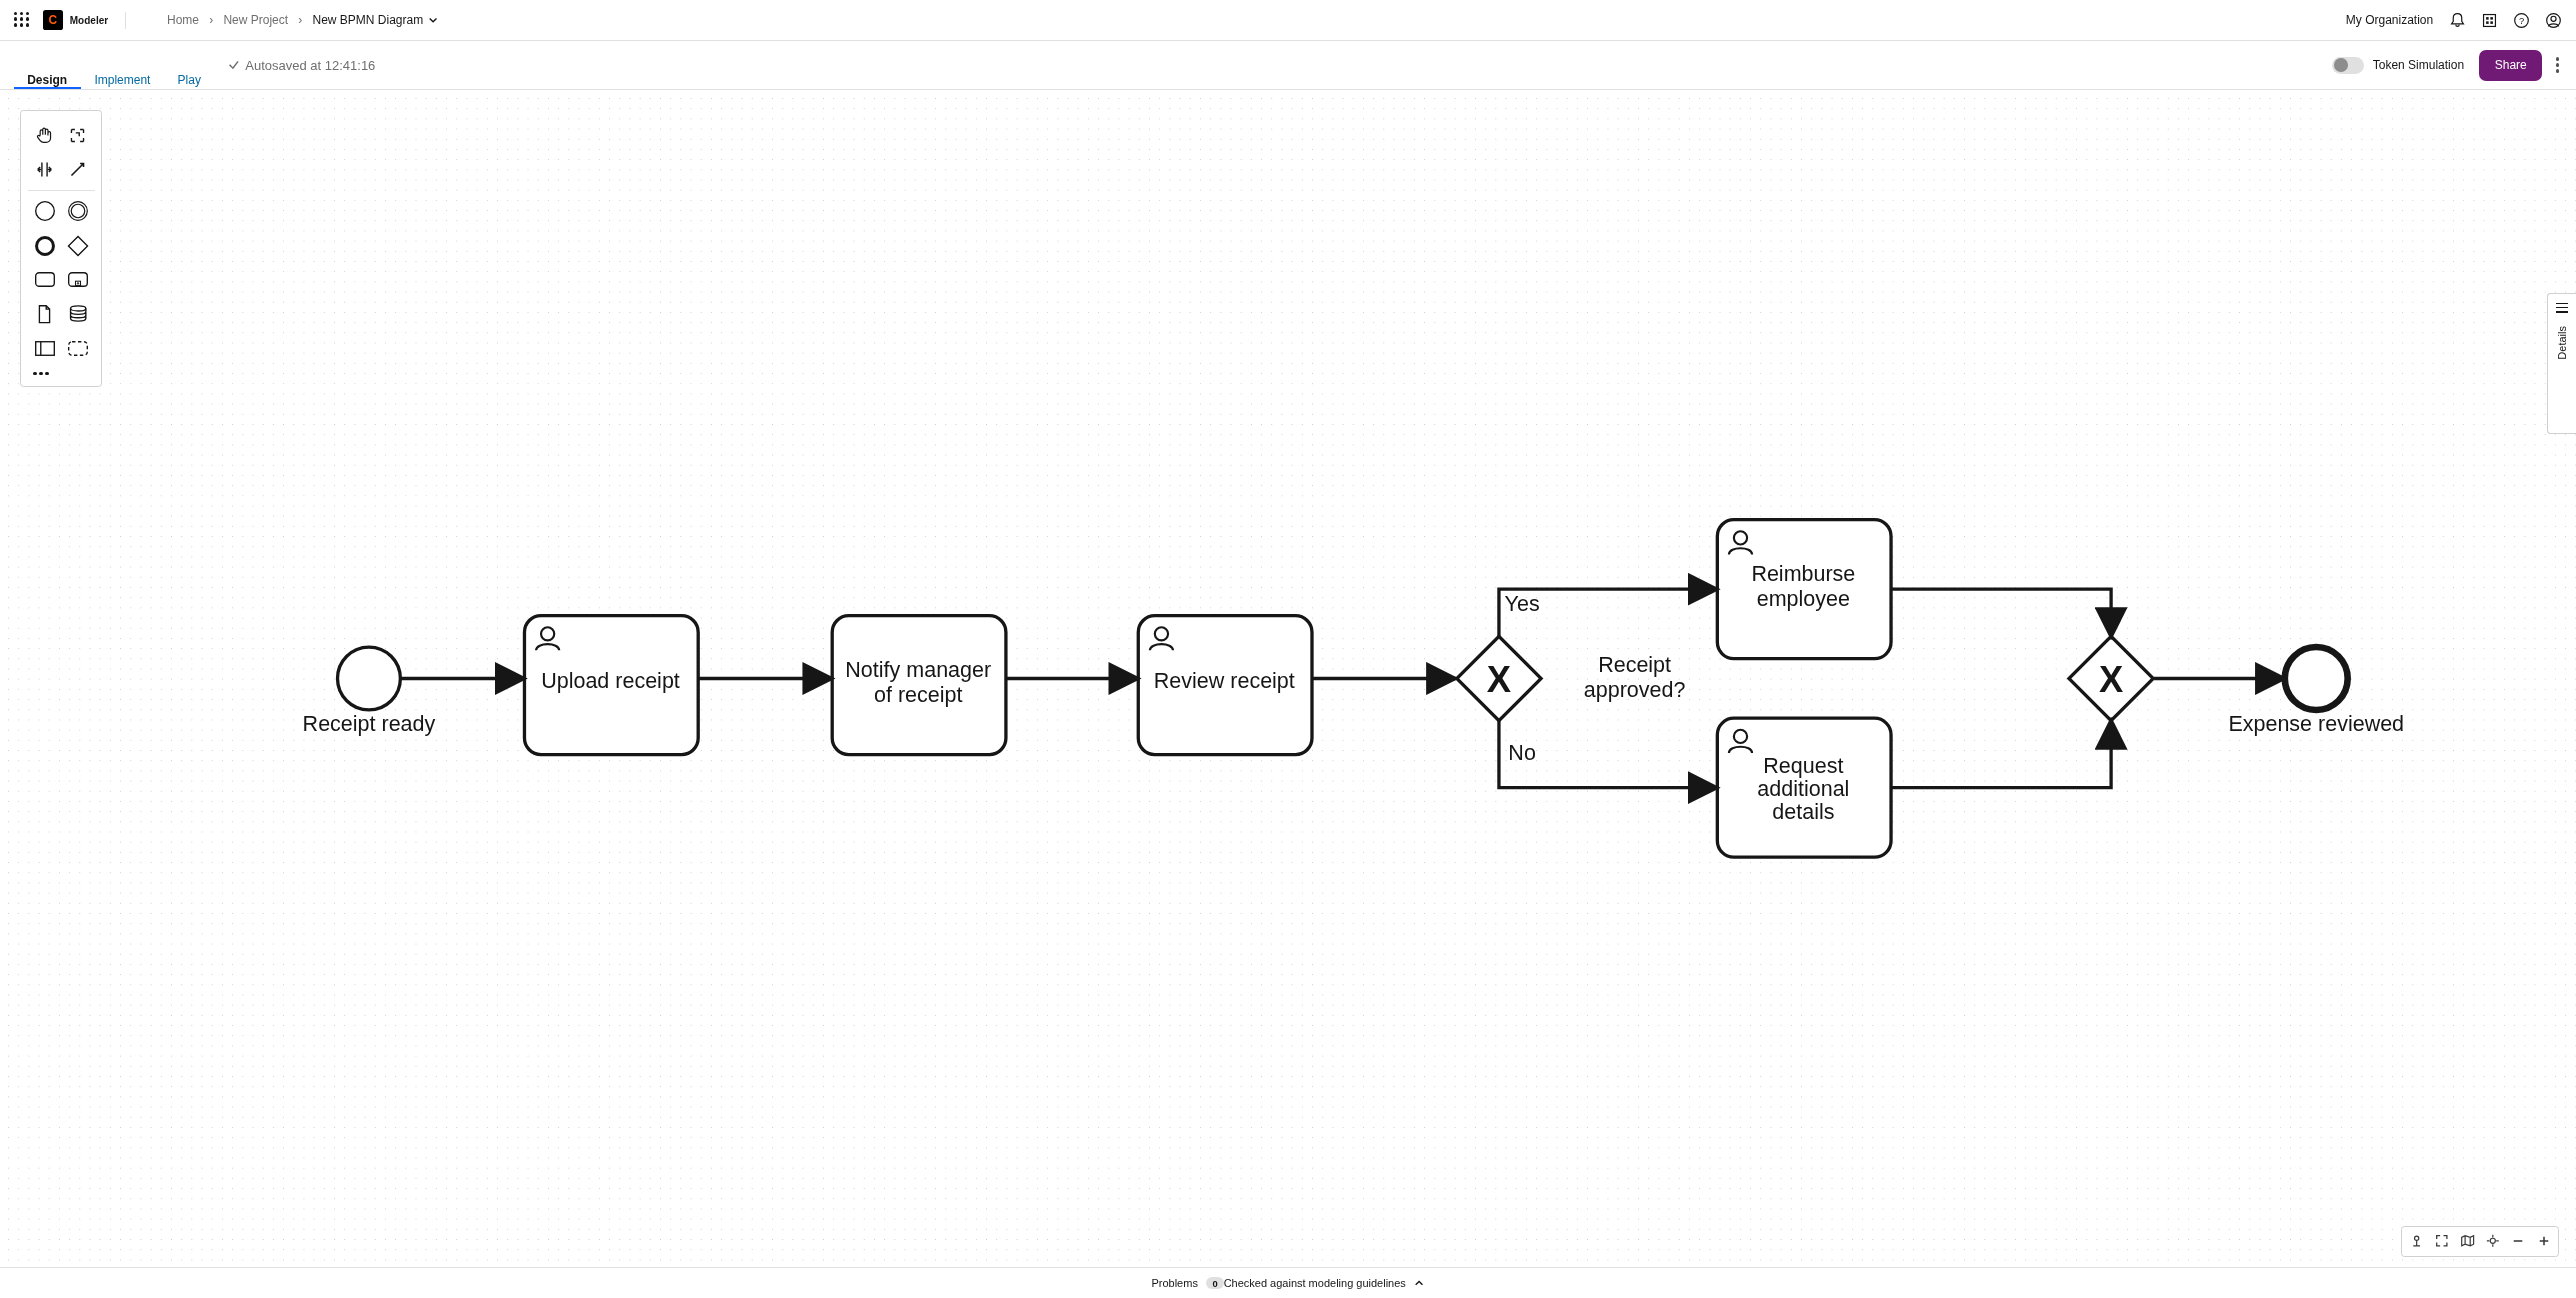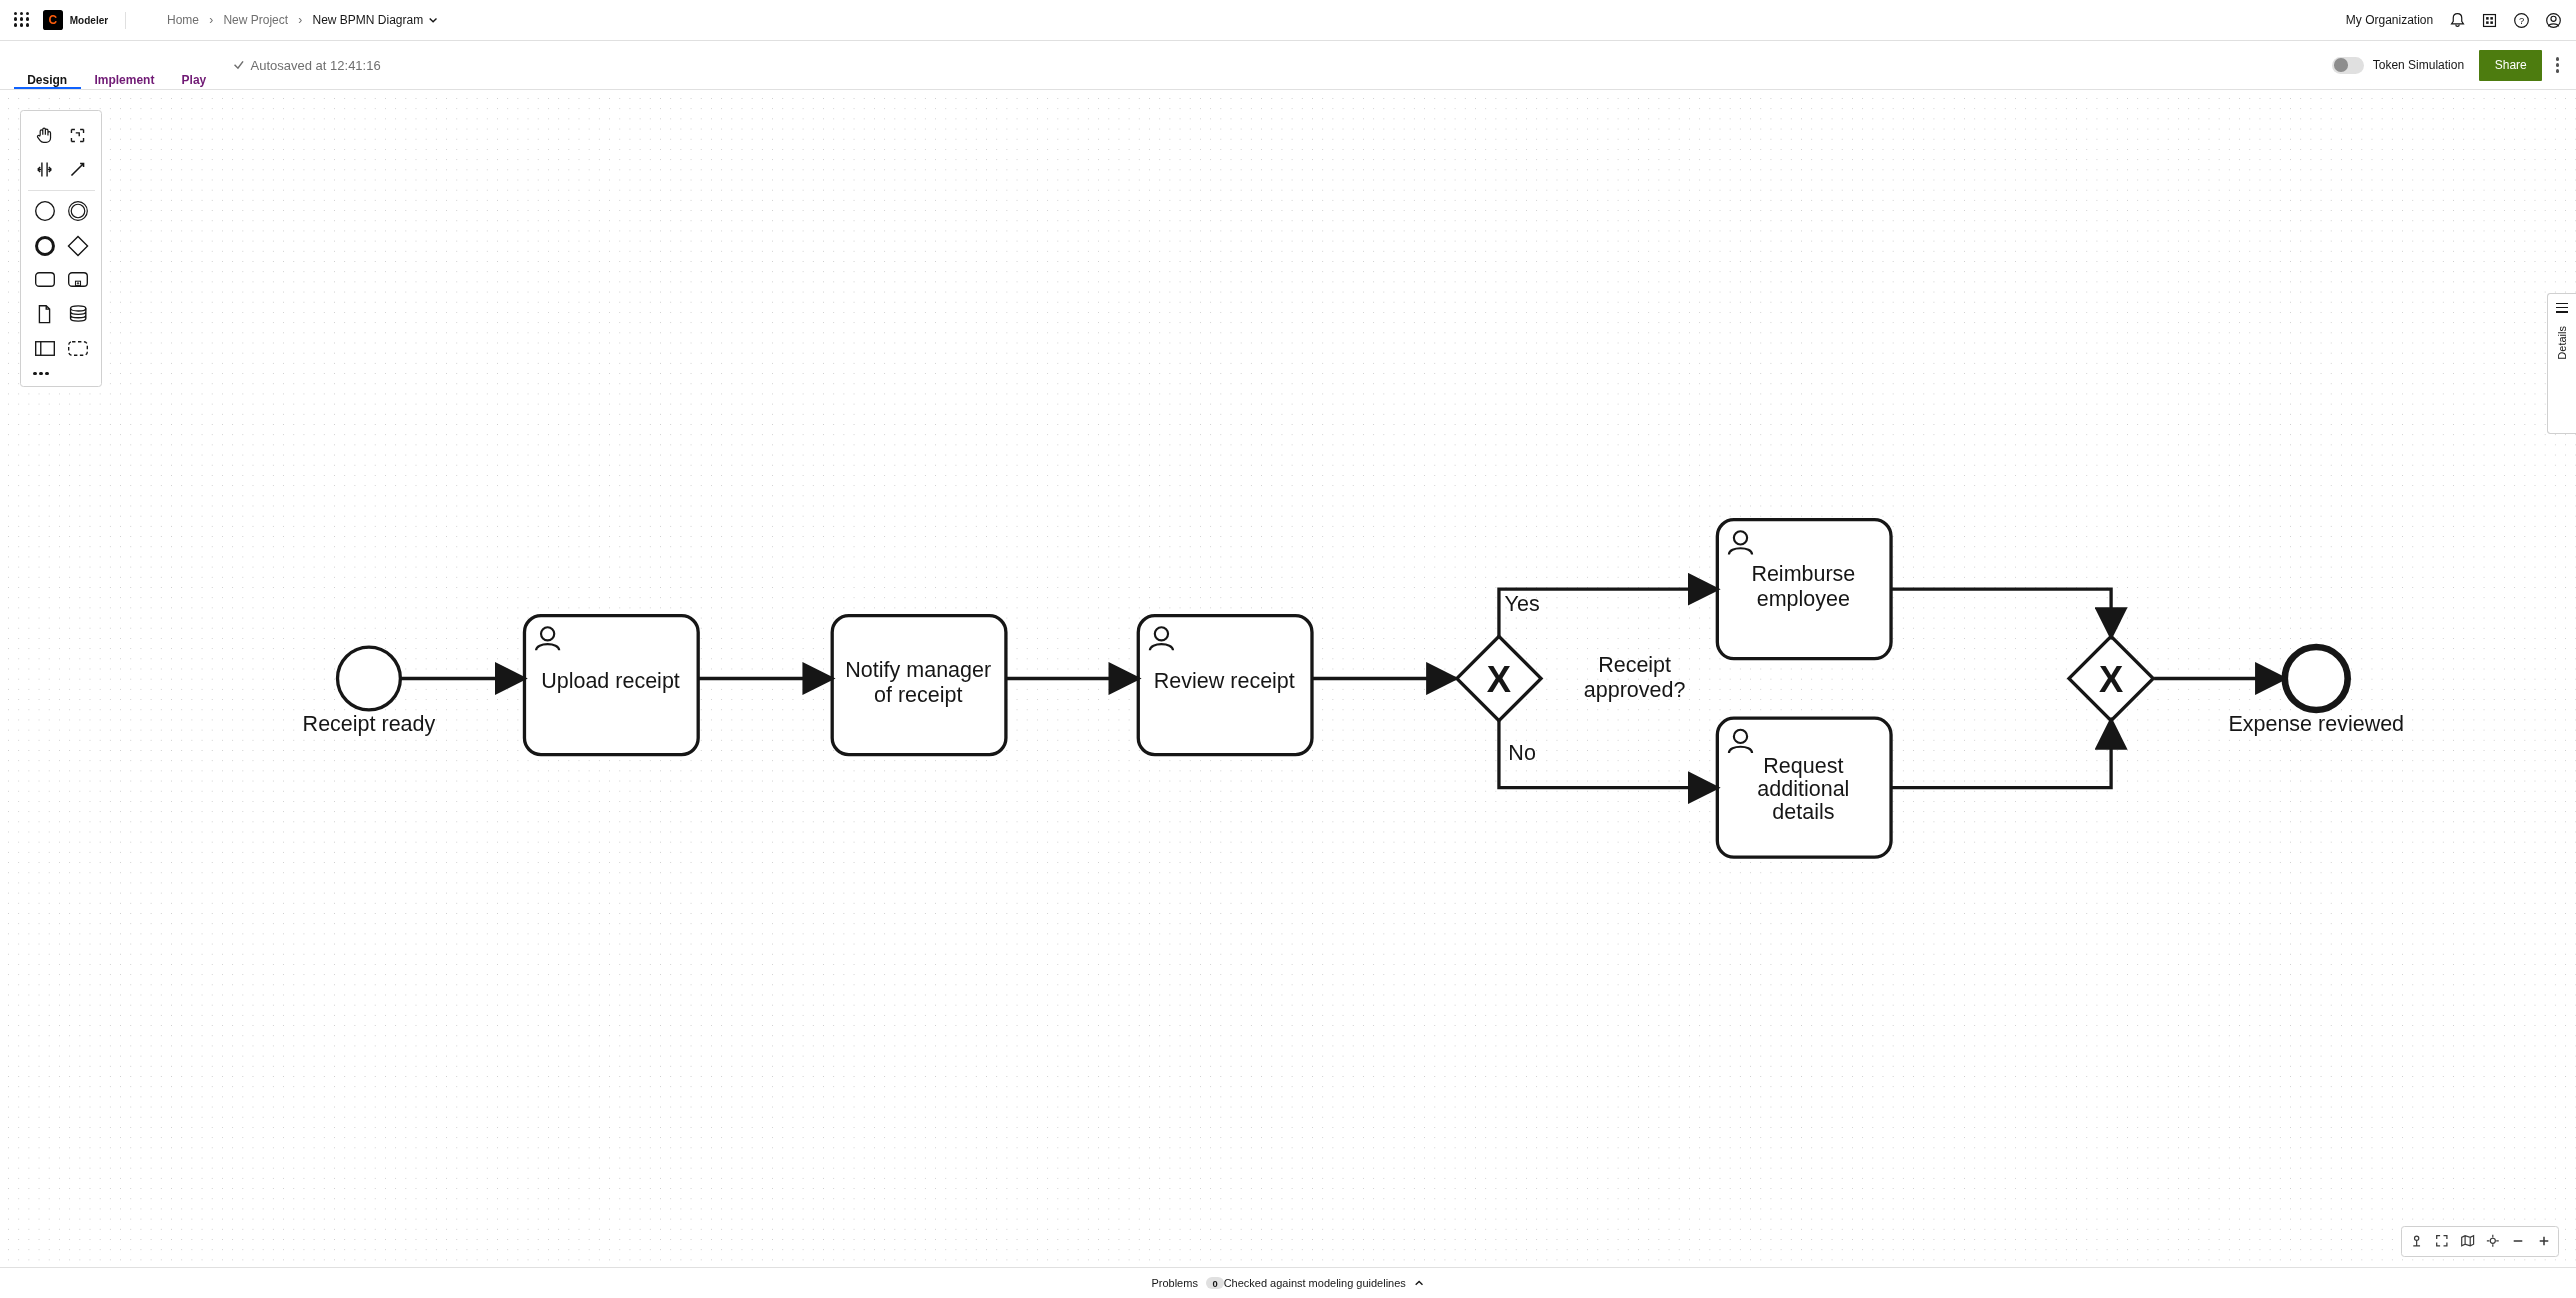--- a/index.html
+++ b/index.html
@@ -14,28 +14,28 @@
 .breadcrumb { display: flex; align-items: flex-end; gap: 10.2px; color: #6f6f6f; font-size: 12px; margin-left: 24px; }
 .breadcrumb a { color: #6f6f6f; text-decoration: none; cursor: pointer; }
 .breadcrumb .current { color: #161616; font-weight: 500; display: flex; align-items: center; gap: 5.1px; }
 .header-spacer { flex: 1; }
 .header-right { display: flex; align-items: center; gap: 15.3px; }
 .org-name { font-size: 12px; color: #161616; }
 .header-icon { width: 17px; height: 17px; cursor: pointer; color: #161616; display: flex; align-items: center; justify-content: center; }
 
 .subheader { height: 49px; display: flex; align-items: center; padding: 0 13.6px; border-bottom: 0.9px solid #e0e0e0; }
 .mode-tabs { display: flex; align-items: flex-end; height: 100%; }
-.mode-tab { padding: 0 13.6px; display: flex; align-items: center; font-size: 12px; color: #701a75; cursor: pointer; border-bottom: 2.6px solid transparent; font-weight: 700; }
+.mode-tab { padding: 0 13.6px; display: flex; align-items: center; font-size: 12px; color: #0369a1; cursor: pointer; border-bottom: 2.6px solid transparent; font-weight: 400; }
 .mode-tab.active { color: #161616; font-weight: 600; border-bottom-color: #0f62fe; }
 .autosave { display: flex; align-items: center; gap: 5.1px; color: #6f6f6f; font-size: 13px; margin-left: 12px; }
 .sub-spacer { flex: 1; }
 .toggle-wrap { display: flex; align-items: center; gap: 8.5px; margin-right: 15.3px; }
 .toggle { width: 32px; height: 17px; background: #e0e0e0; border-radius: 8.5px; position: relative; cursor: pointer; }
 .toggle::after { content: ""; position: absolute; left: 1.7px; top: 1.7px; width: 13.6px; height: 13.6px; background: #8d8d8d; border-radius: 50%; }
-.share-btn { background: #4d7c0f; color: #fff; border: none; padding: 8.5px 15.3px; font-size: 12px; font-weight: 500; cursor: pointer; border-radius: 1px; }
+.share-btn { background: #701a75; color: #fff; border: none; padding: 8.5px 15.3px; font-size: 12px; font-weight: 500; cursor: pointer; border-radius: 7px; }
 .more-vert { margin-left: 10.2px; cursor: pointer; display:flex; flex-direction:column; gap:2.6px; padding:3.4px;}
 .more-vert span{width:3.4px;height:3.4px;background:#525252;border-radius:50%;}
 
 .workspace { position: relative; height: calc(100vh - 41px - 49px - 31px); background-image: radial-gradient(circle, #ccc 0.9px, transparent 0.9px); background-size: 10.2px 10.2px; background-position: 3.4px 3.4px; }
 
 .palette { position: absolute; top: 20.4px; left: 20.4px; width: 82px; background: #fff; border: 0.9px solid #d0d0d0; border-radius: 3.4px; padding: 6.8px 0; }
 .palette-row { display: flex; justify-content: space-around; padding: 5.1px 6.8px; }
 .palette-divider { height: 0.9px; background: #e0e0e0; margin: 3.4px 6.8px; }
 .pal-icon { width: 24px; height: 24px; display: flex; align-items: center; justify-content: center; cursor: pointer; }
 .pal-more { display: flex; gap: 2.6px; padding: 6.8px 0 3.4px 12px; }

